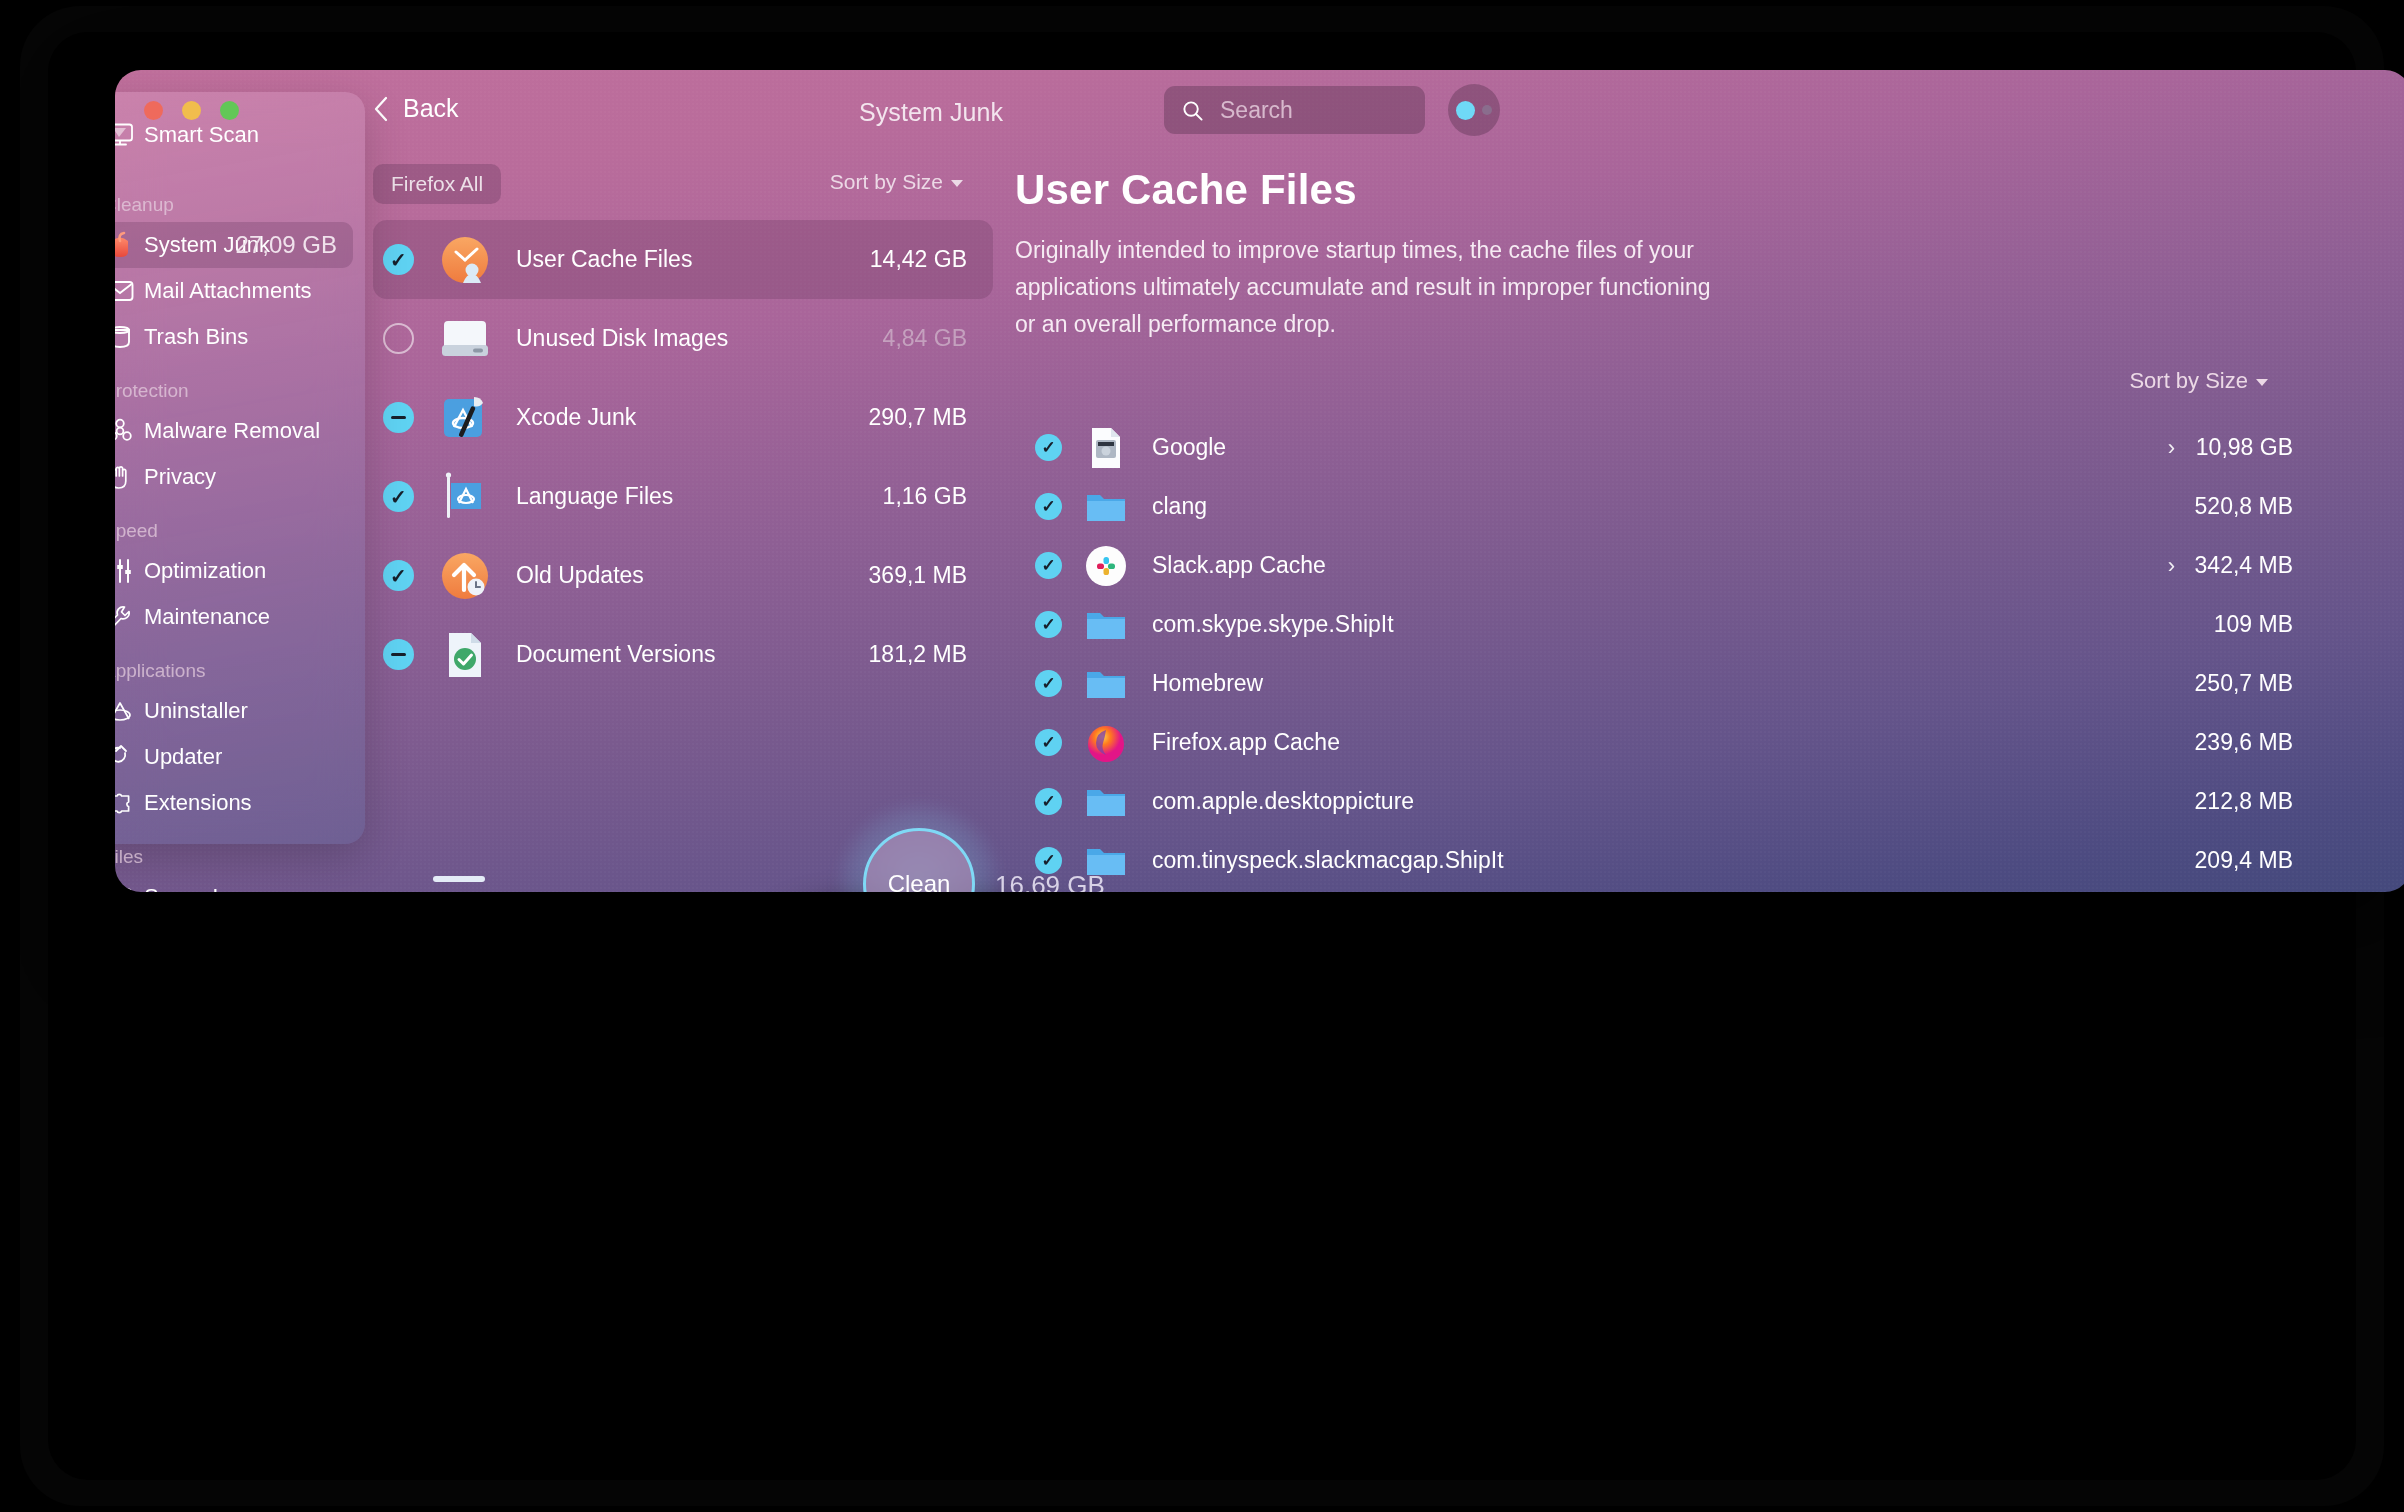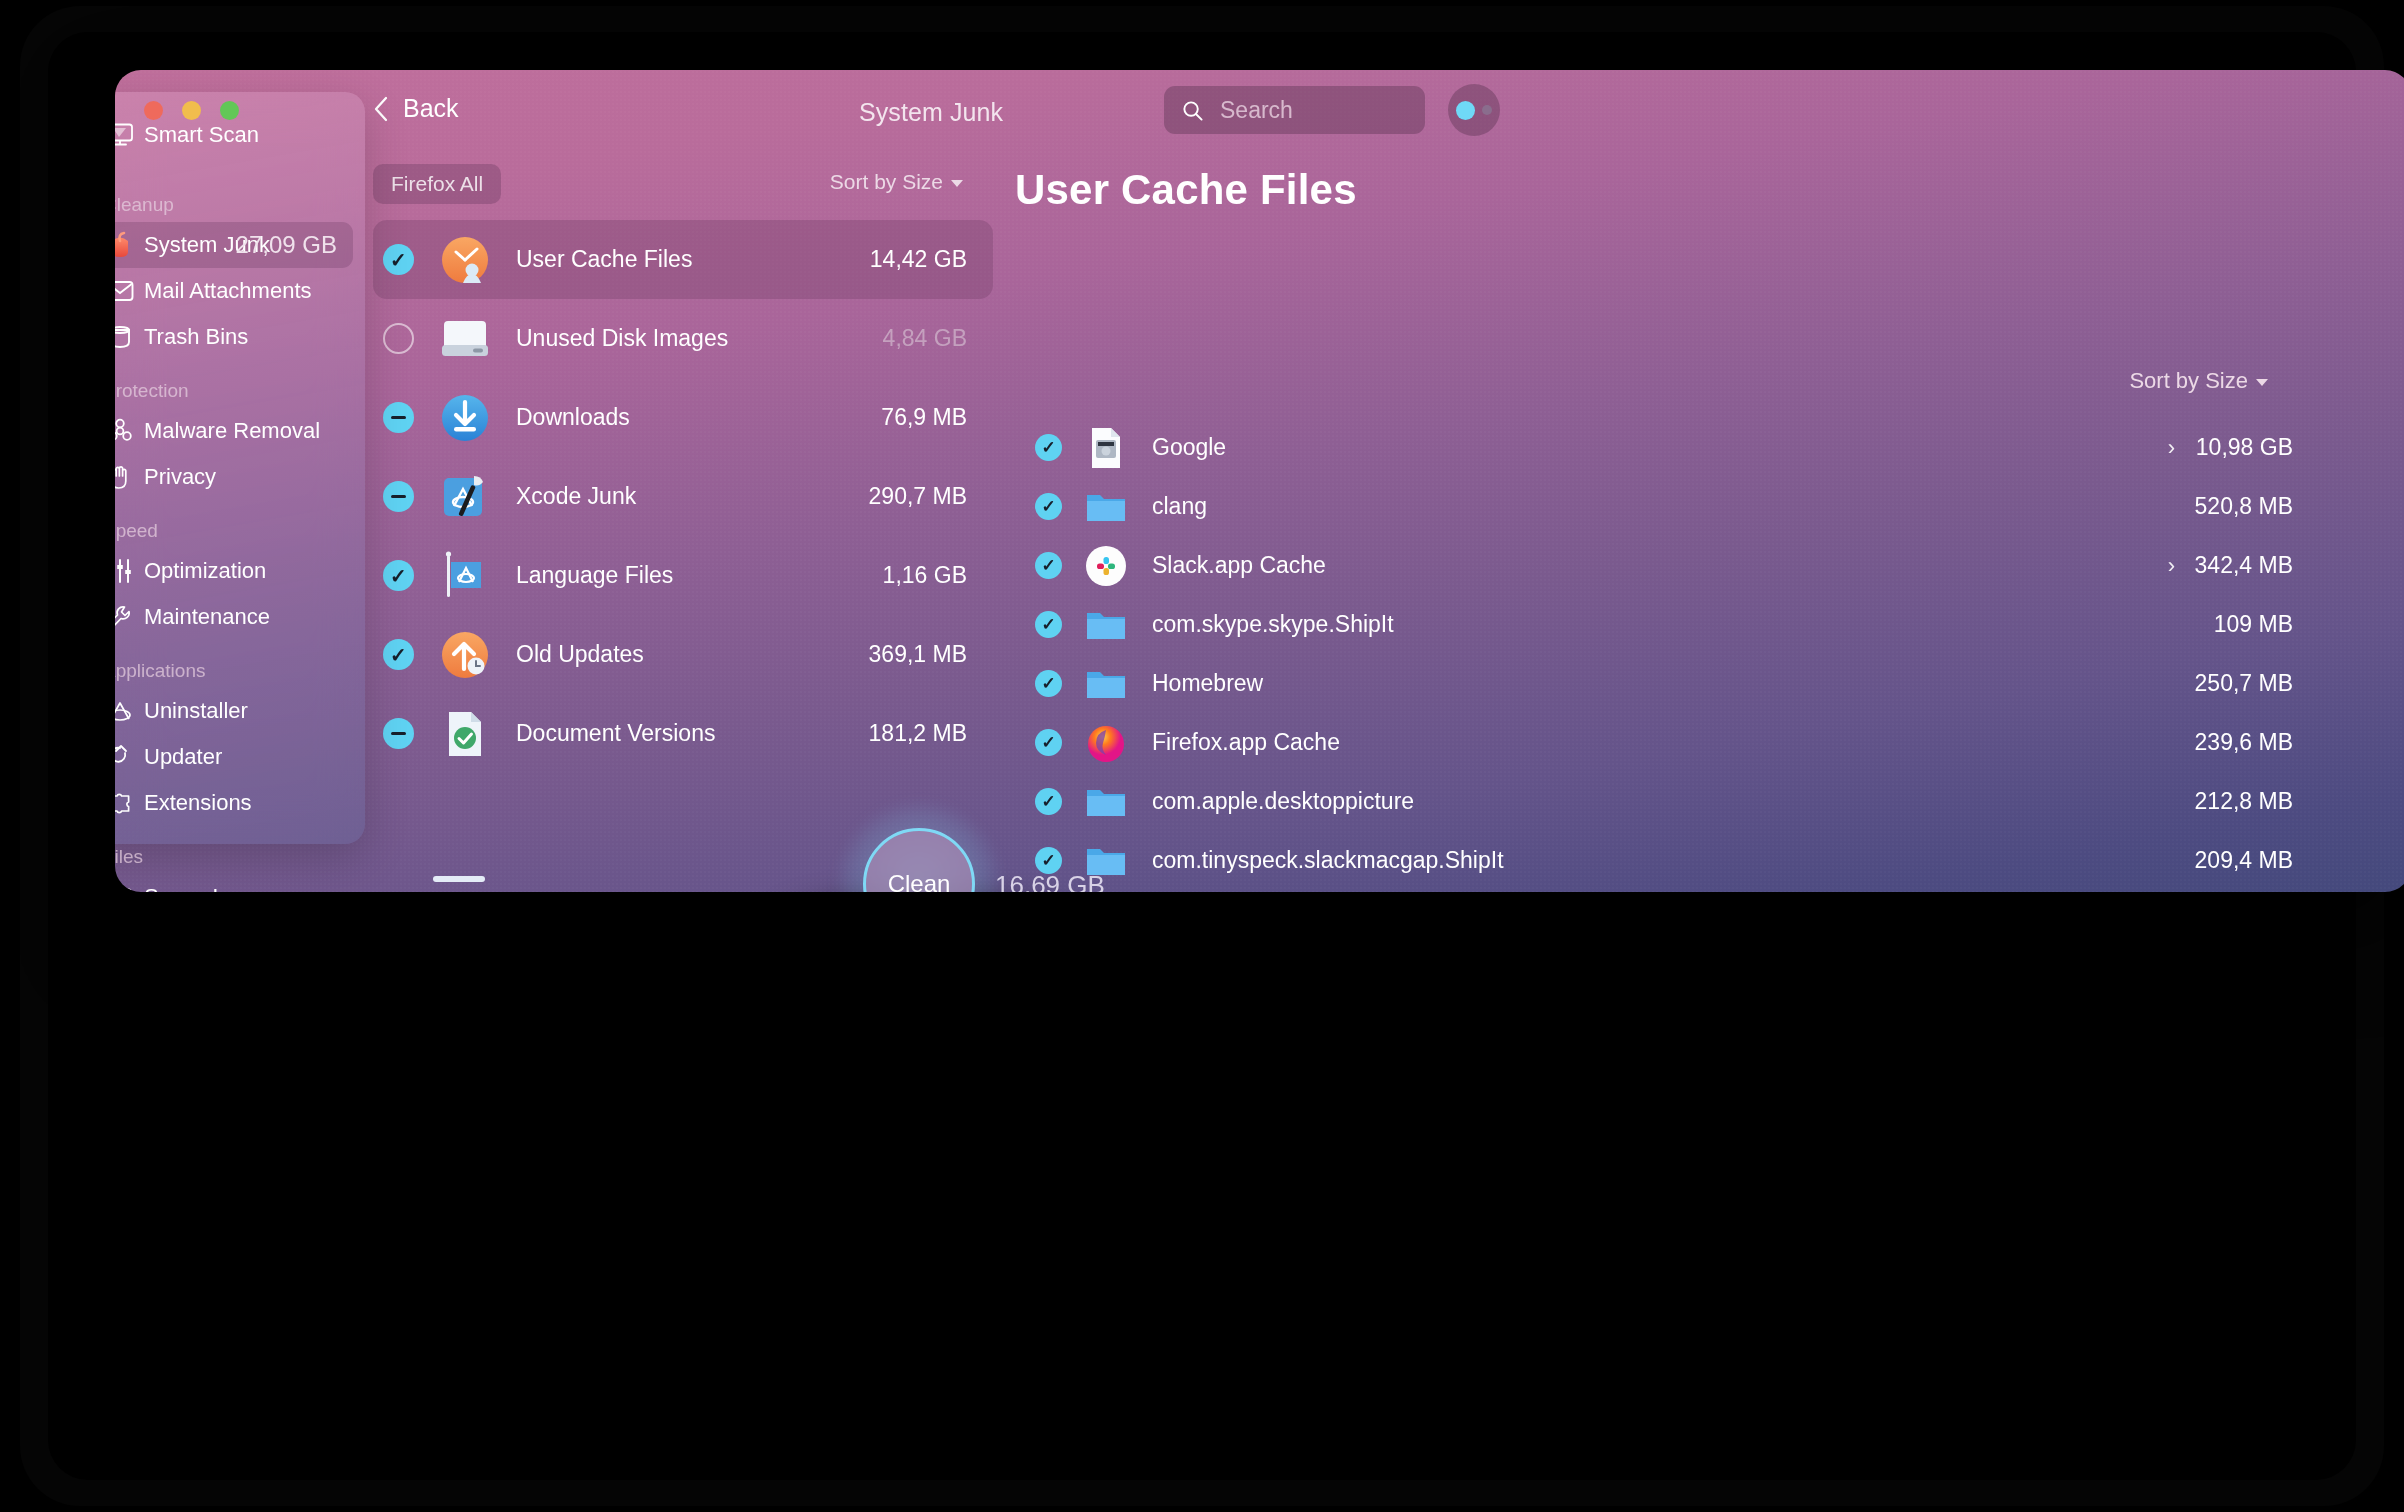--- a/index.html
+++ b/index.html
@@ -458,40 +458,20 @@
             <svg width="54" height="44" viewBox="0 0 54 44">
               <rect x="6" y="4" width="42" height="28" rx="4" fill="#f4f7fb"></rect>
               <rect x="4" y="28" width="46" height="11" rx="3.5" fill="#c9d2dd"></rect>
               <rect x="35" y="31.5" width="10" height="4" rx="2" fill="#8d98a6"></rect>
             </svg>
           </span>
           <span class="mid-name">Unused Disk Images</span>
           <span class="mid-size dim">4,84 GB</span>
         </div>
 
-        <div class="mid-row">
-          <span class="cbx partial">
-              <span class="dash"></span>
-            </span>
-          <span class="mid-icon">
-            <svg width="54" height="54" viewBox="0 0 54 54">
-              <defs>
-                  <linearGradient id="dlg" x1="0" y1="0" x2="0" y2="1">
-                <stop offset="0" stop-color="#56b5ec"></stop>
-                    <stop offset="1" stop-color="#2a82d6"></stop>
-                  </linearGradient>
-                </defs>
-              <circle cx="27" cy="27" r="23" fill="url(#dlg)"></circle>
-              <path d="M27 11 v19 M18 24 l9 9 l9 -9" stroke="#fff" stroke-width="4.2" fill="none" stroke-linecap="round" stroke-linejoin="round"></path>
-              <rect x="16" y="36" width="22" height="4.4" rx="2.2" fill="#fff"></rect>
-            </svg>
-          </span>
-          <span class="mid-name">Downloads</span>
-          <span class="mid-size">76,9 MB</span>
-        </div>
 
         <div class="mid-row">
           <span class="cbx partial">
               <span class="dash"></span>
             </span>
           <span class="mid-icon">
             <svg width="54" height="54" viewBox="0 0 54 54">
               <rect x="6" y="8" width="38" height="38" rx="5" fill="#4b9fe0"></rect>
               <path d="M16 36 L25 19 L34 36" stroke="#fff" stroke-width="2.4" fill="none"></path>
               <ellipse cx="25" cy="32" rx="10" ry="5" stroke="#fff" stroke-width="2.4" fill="none"></ellipse>
@@ -559,20 +539,21 @@
           <span class="mid-size">181,2 MB</span>
         </div>
 
       </div>
 
       <div class="scroll-pill"></div>
     </div>
 
     <div class="rightpanel">
       <div class="rp-title">User Cache Files</div>
+      <div class="rp-desc">Originally intended to improve startup times, the cache files of your applications ultimately accumulate and result in improper functioning or an overall performance drop.</div>
 
       <div class="rp-sort">
         <span>Sort by Size</span>
         <span class="caret"></span>
       </div>
 
       <div class="rp-list">
 
         <div class="rp-row">
           <span class="cbx-sm">

